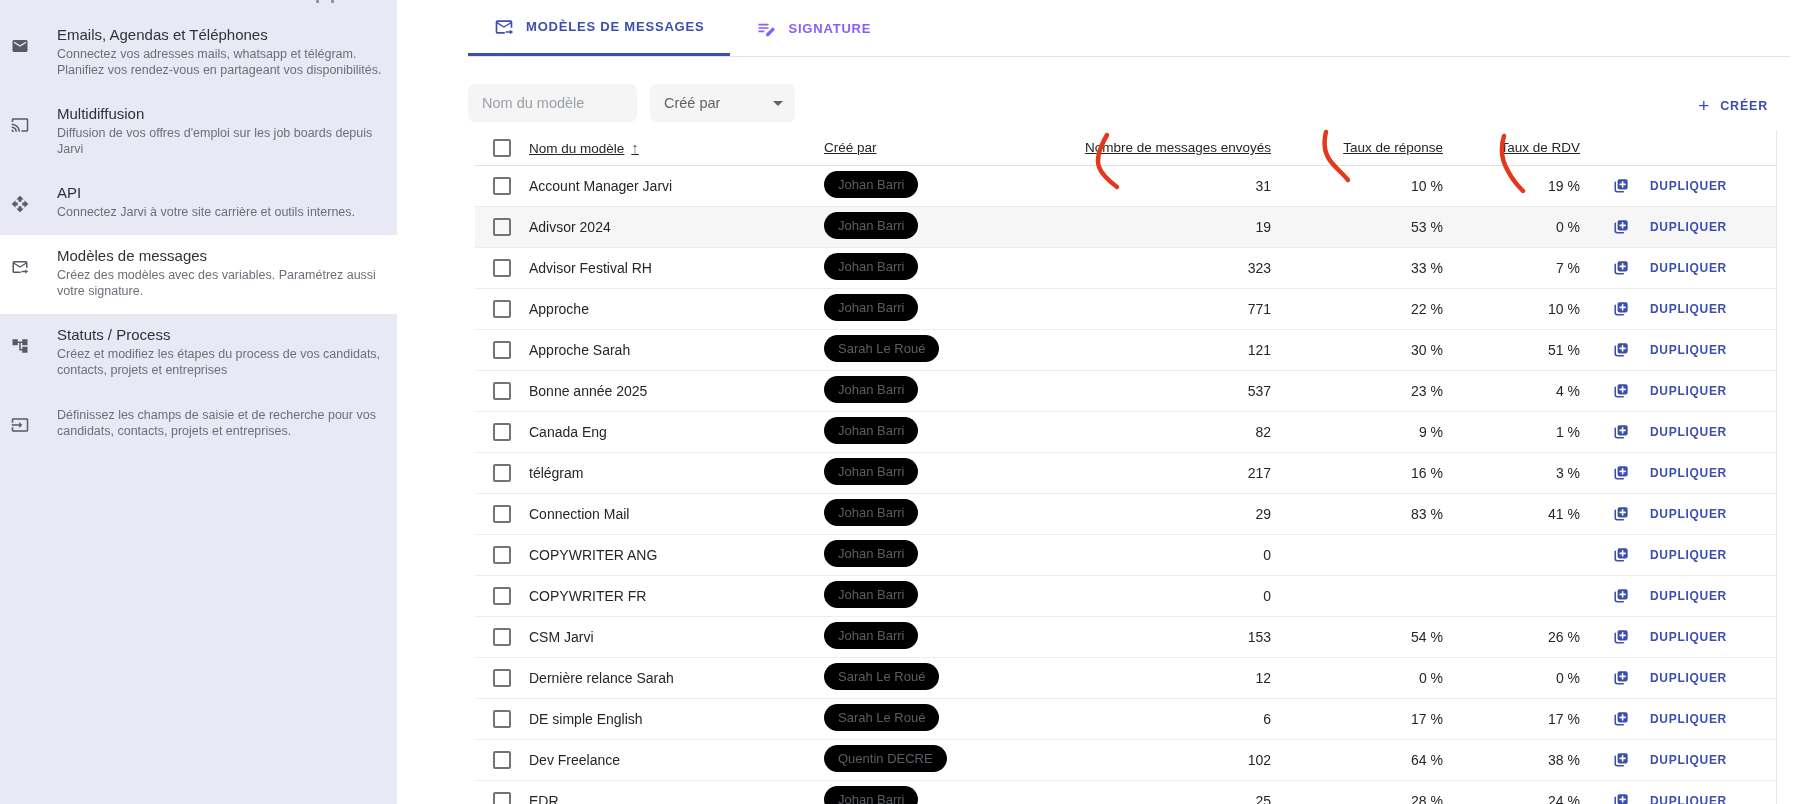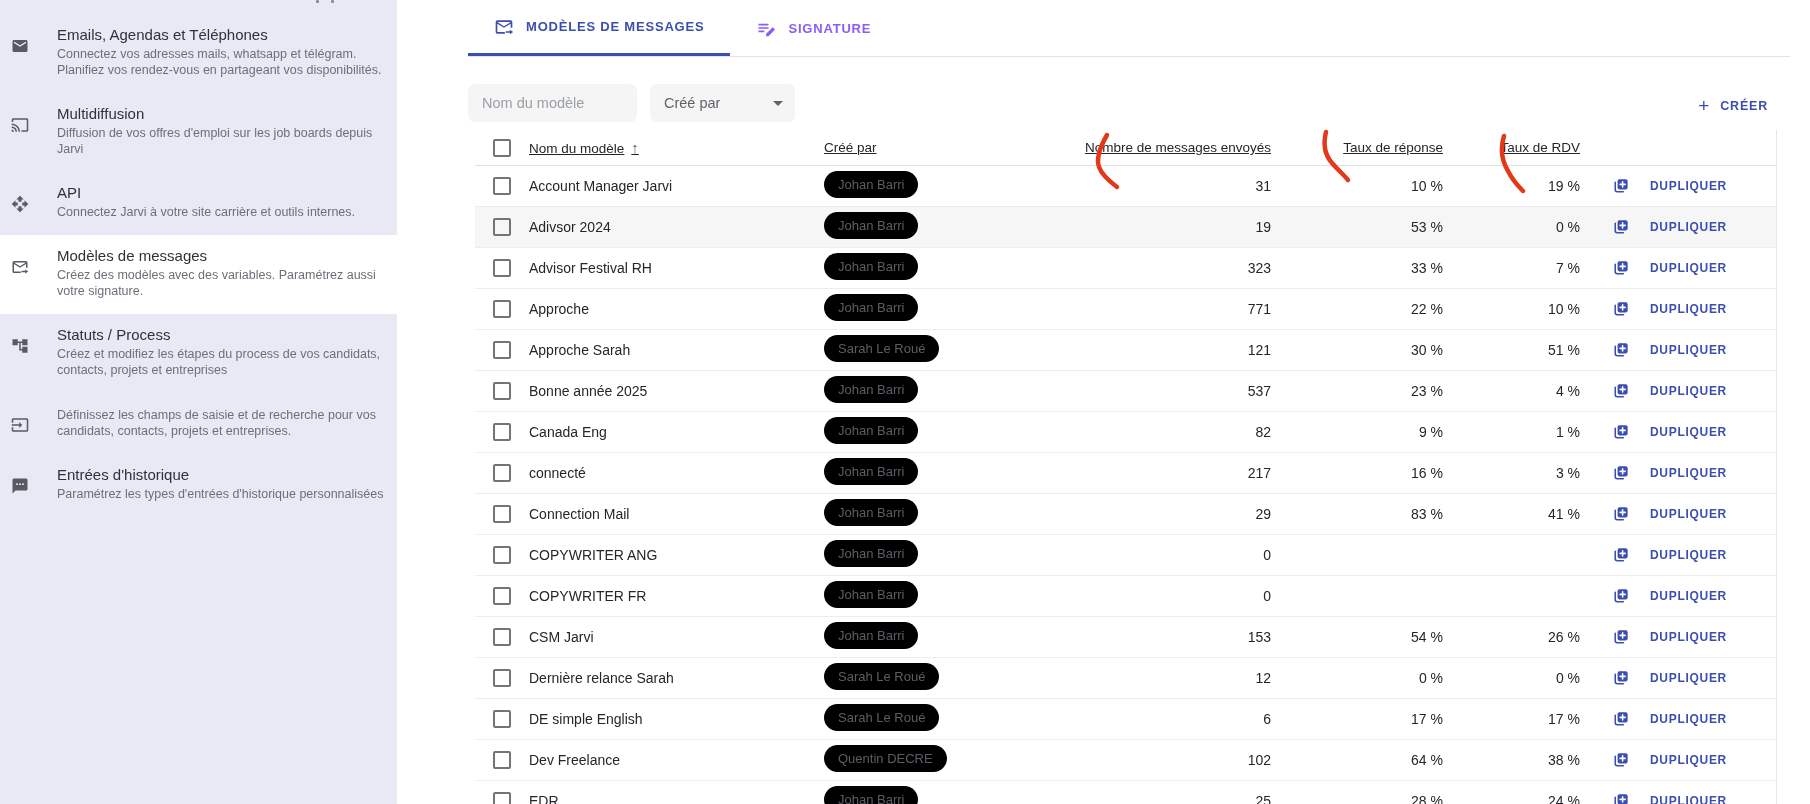--- a/index.html
+++ b/index.html
@@ -148,34 +148,20 @@
       <div class="sb-item">
     <span class="sb-icon">
           <svg viewBox="0 0 24 24" fill="currentColor">
             <path d="M21 3H3c-1.1 0-2 .9-2 2v4h2V5h18v14H3v-4H1v4c0 1.1.9 2 2 2h18c1.1 0 2-.9 2-2V5c0-1.1-.9-2-2-2zM11 16l4-4-4-4v3H1v2h10v3z"></path>
           </svg>
         </span>
     <div class="sb-text">
       <div class="sb-desc">Définissez les champs de saisie et de recherche pour vos candidats, contacts, projets et entreprises.</div>
     </div>
   </div>
-      <div class="sb-item">
-    <span class="sb-icon">
-          <svg viewBox="0 0 24 24" fill="currentColor">
-            <path d="M20 2H4c-1.1 0-2 .9-2 2v18l4-4h14c1.1 0 2-.9 2-2V4c0-1.1-.9-2-2-2z"></path>
-            <circle cx="8" cy="9.5" r="1.3" fill="#e8e9f4"></circle>
-            <circle cx="12" cy="9.5" r="1.3" fill="#e8e9f4"></circle>
-            <circle cx="16" cy="9.5" r="1.3" fill="#e8e9f4"></circle>
-          </svg>
-        </span>
-    <div class="sb-text">
-      <div class="sb-title">Entrées d'historique</div>
-      <div class="sb-desc">Paramétrez les types d'entrées d'historique personnalisées</div>
-    </div>
-  </div>
     </nav>
 
   <section id="main">
 
     <div class="tabbar">
       <div class="tab active">
         <span class="t-icon">
             <svg viewBox="0 0 24 24" fill="currentColor">
               <path d="M20 4H4a2 2 0 0 0-2 2v12a2 2 0 0 0 2 2h9v-2H4V8l8 5 8-5v5h2V6a2 2 0 0 0-2-2zm-8 7L4 6h16l-8 5z"></path>
               <path d="M19 15.2 23 18l-4 2.8v-1.8h-5v-2h5v-1.8z"></path>
@@ -373,21 +359,21 @@
                   </svg>
                 </span>
         <span>DUPLIQUER</span>
       </button>
     </div>
   </div>
           <div class="t-row">
     <div class="cell c-check">
               <span class="checkbox"></span>
             </div>
-    <div class="cell c-name">connecté</div>
+    <div class="cell c-name">télégram</div>
     <div class="cell"><span class="chip">Johan Barri</span></div>
     <div class="cell c-num">217</div>
     <div class="cell c-num">16 %</div>
     <div class="cell c-num">3 %</div>
     <div class="cell c-action">
       <button class="dup-btn">
         <span class="dup-icon">
                   <svg viewBox="0 0 20 20">
                     <path d="M3.6 5.8v8.4c0 1.2.9 2.1 2.1 2.1h6.9" fill="none" stroke="currentColor" stroke-width="1.7" stroke-linecap="round"></path>
                     <rect x="6.2" y="2.6" width="11.2" height="11.2" rx="2" fill="currentColor"></rect>

